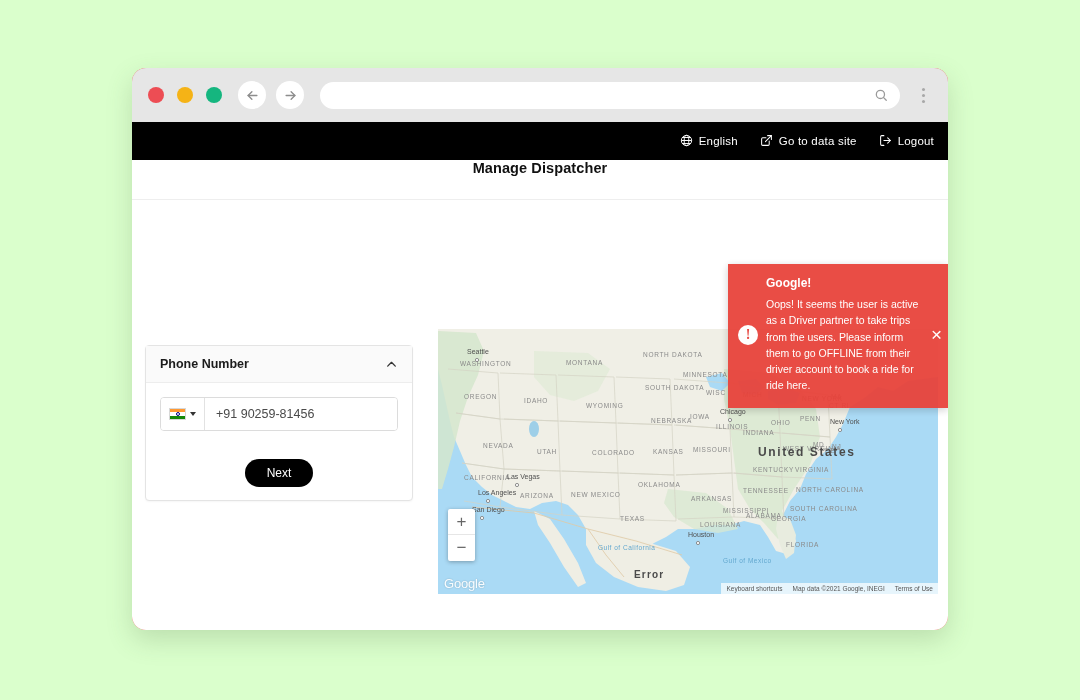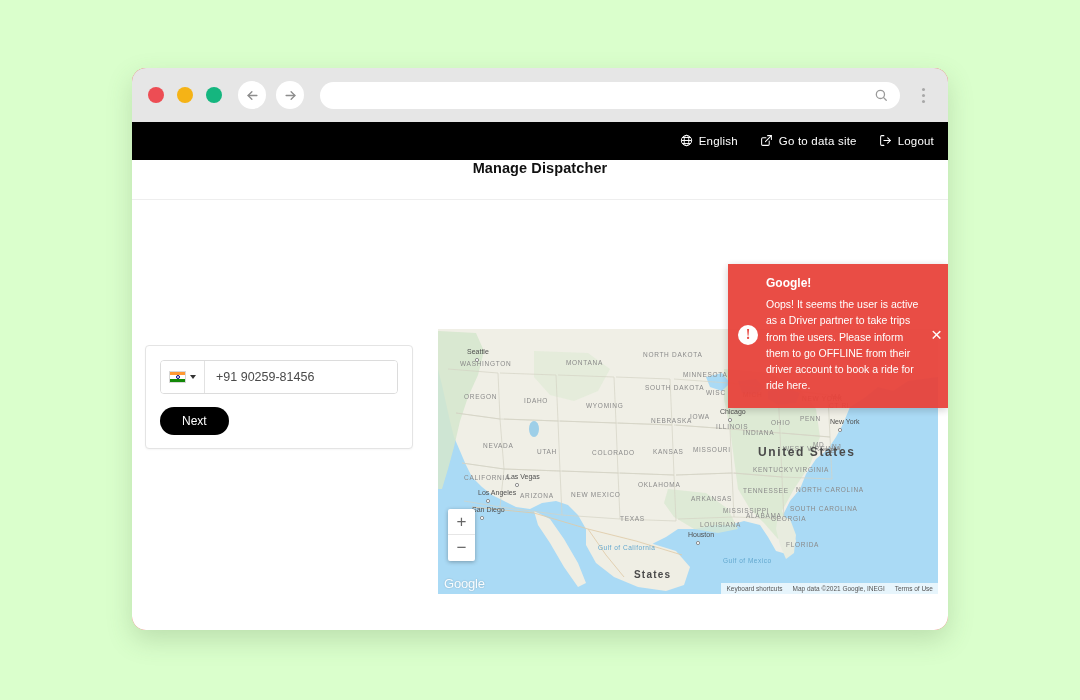--- a/index.html
+++ b/index.html
@@ -170,21 +170,21 @@
     border-right: 3.5px solid transparent;
     border-top: 4.5px solid #333;
   }
   #phone-number-input {
     flex: 1; border: none; outline: none;
     padding: 0 11px;
     font-size: 12.5px; color: #4a4a4a;
     font-family: "Liberation Sans", sans-serif;
     background: #ffffff;
   }
-  #phone-actions { display: flex; justify-content: flex-start; margin-top: 13px; }
+  #phone-actions { display: flex; justify-content: center; margin-top: 28px; }
   #next-button {
     background: #000000; color: #ffffff;
     border: none; border-radius: 17px;
     padding: 7px 22px;
     font-size: 12px; font-weight: normal;
     font-family: "Liberation Sans", sans-serif;
     cursor: pointer;
   }
 
   
@@ -360,20 +360,28 @@
   </div>
 
   <div id="page-title-bar">
     <div id="page-title">Manage Dispatcher</div>
   </div>
 
   <div id="content-area">
 
     <div id="phone-panel">
       <div id="phone-card">
+        <div id="phone-card-header">
+          <span id="phone-card-title">Phone Number</span>
+          <span id="collapse-chevron">
+            <svg viewBox="0 0 24 24" fill="none" stroke="currentColor" stroke-width="2.4" stroke-linecap="round" stroke-linejoin="round">
+                <polyline points="5 15 12 8 19 15"></polyline>
+              </svg>
+          </span>
+        </div>
         <div id="phone-card-body">
           <div id="phone-input-group">
             <div id="country-select">
               <span class="flag-in">
                 <span class="band saffron"></span>
                   <span class="band white"></span>
                   <span class="band green"></span>
                 <span class="chakra"></span>
               </span>
               <span class="caret-dn"></span>
@@ -483,21 +491,21 @@
           <div class="map-label lbl-state" style="left: 357px; top: 137px;">VIRGINIA</div>
           <div class="map-label lbl-state" style="left: 345px; top: 116px;">WEST VIRGINIA</div>
           <div class="map-label lbl-state" style="left: 358px; top: 157px;">NORTH CAROLINA</div>
           <div class="map-label lbl-state" style="left: 352px; top: 176px;">SOUTH CAROLINA</div>
           <div class="map-label lbl-state" style="left: 375px; top: 112px;">MD</div>
           <div class="map-label lbl-state" style="left: 387px; top: 118px;">DE</div>
           <div class="map-label lbl-state" style="left: 394px; top: 114px;">NJ</div>
           <div class="map-label lbl-state" style="left: 393px; top: 64px;">MA</div>
           <div class="map-label lbl-state" style="left: 391px; top: 73px;">CT RI</div>
           <div class="map-label lbl-country" style="left: 300px; top: 116px; margin-left: 20px;">United States</div>
-          <div class="map-label lbl-country-mx" style="left: 196px; top: 240px;">States</div>
+          <div class="map-label lbl-country-mx" style="left: 196px; top: 240px;">Error</div>
           <div class="map-label lbl-water" style="left: 160px; top: 215px;">Gulf of California</div>
           <div class="map-label lbl-water" style="left: 285px; top: 228px;">Gulf of Mexico</div>
           <div class="map-label lbl-city" style="left: 29px; top: 19px;">Seattle</div>
           <div class="city-dot" style="left: 37px; top: 29px;"></div>
           <div class="map-label lbl-city" style="left: 282px; top: 79px;">Chicago</div>
           <div class="city-dot" style="left: 290px; top: 89px;"></div>
           <div class="map-label lbl-city" style="left: 392px; top: 89px;">New York</div>
           <div class="city-dot" style="left: 400px; top: 99px;"></div>
           <div class="map-label lbl-city" style="left: 69px; top: 144px;">Las Vegas</div>
           <div class="city-dot" style="left: 77px; top: 154px;"></div>

